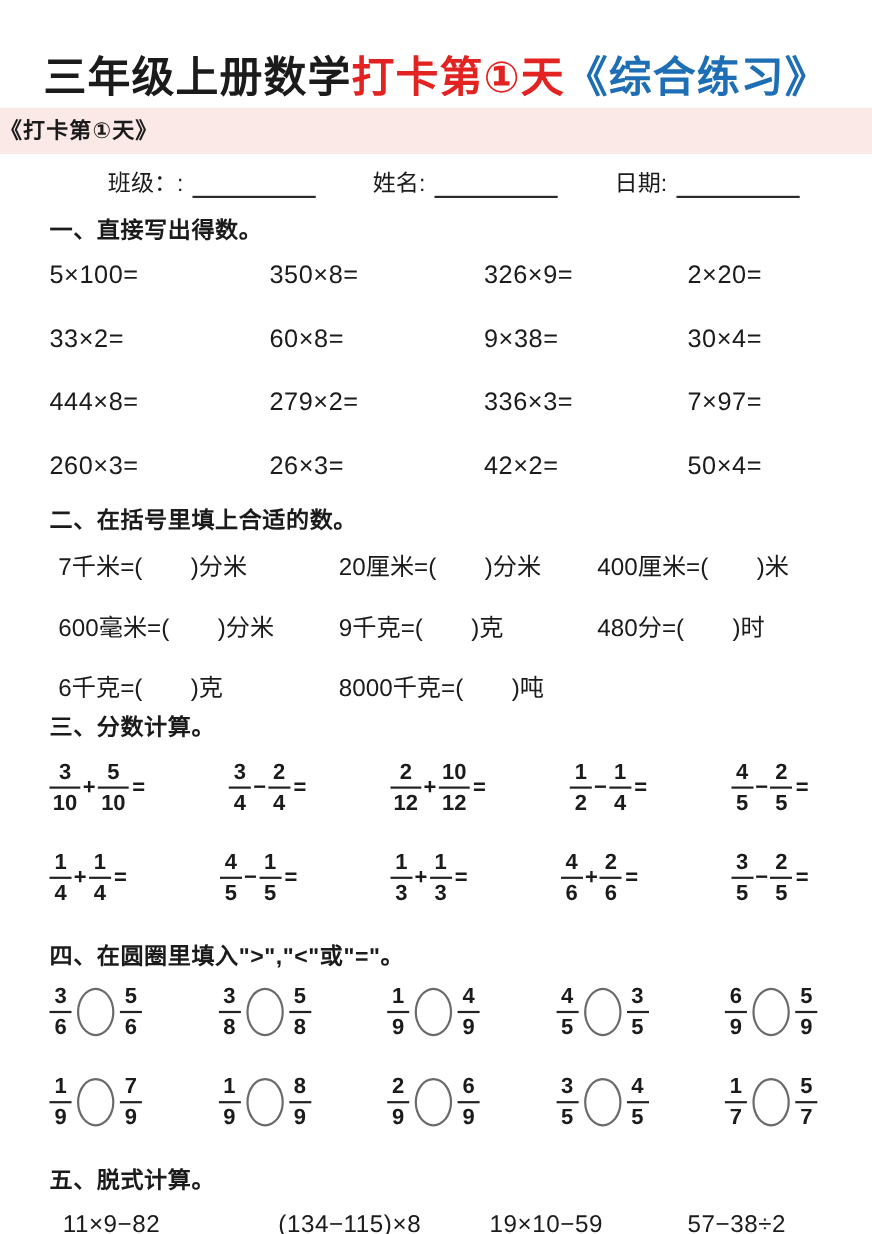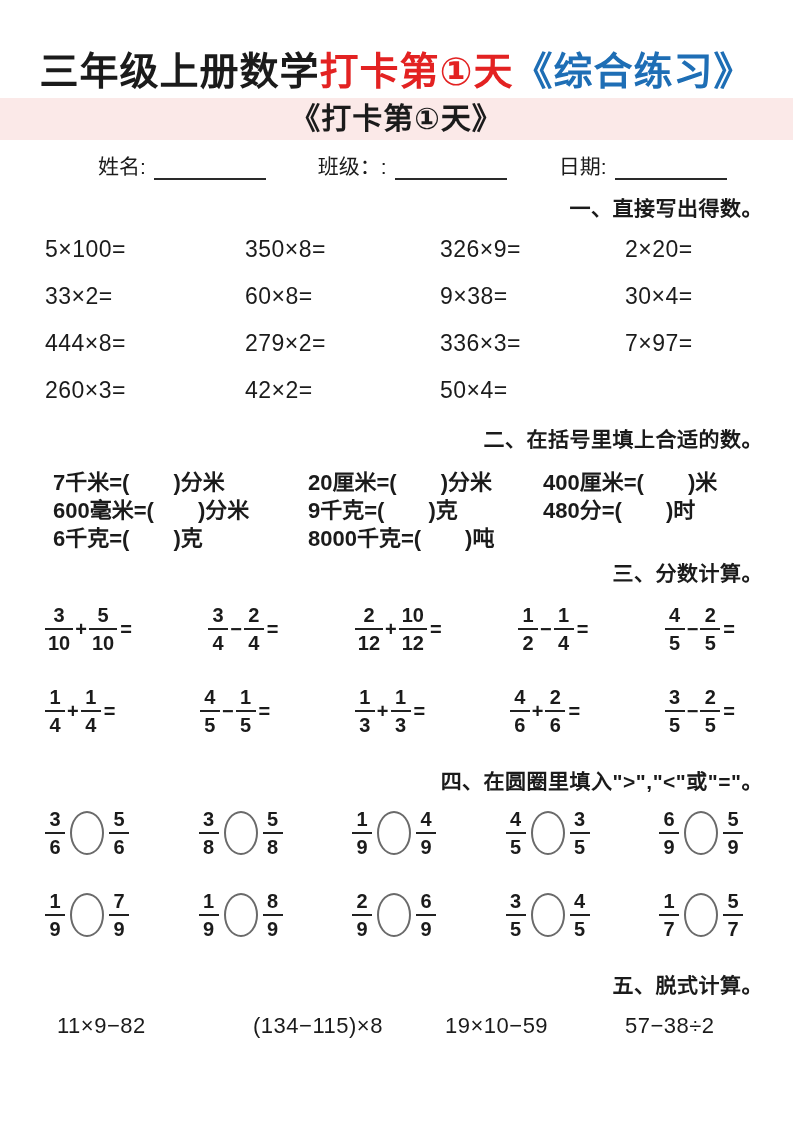--- a/index.html
+++ b/index.html
@@ -10,50 +10,50 @@
   }
   .page{width:793px;height:1122px;position:relative;}
   .title{
     margin:50px 0 4px;text-align:center;font-size:39px;font-weight:bold;
     letter-spacing:1px;line-height:44px;white-space:nowrap;
   }
   .t-red{color:var(--title-red,#e32222);}
   .t-blue{color:var(--title-blue,#1e6eb5);}
   .banner{
     background:var(--banner-bg,#fbe9e8);height:42px;line-height:42px;
-    text-align:center;font-size:30px;font-weight:bold;letter-spacing:1px;
+    font-size:20px;font-weight:bold;letter-spacing:1px;
   }
   .fields{
     display:flex;margin:10px 0 2px 98px;font-size:21px;align-items:flex-end;
   }
   .field{display:flex;align-items:flex-end;margin-right:52px;}
   .field-label{white-space:nowrap;}
   .blank-line{
     display:inline-block;width:112px;height:22px;margin-left:8px;
     border-bottom:2px solid var(--line,#2a2a2a);
   }
   .content{padding:0 30px 0 45px;}
   h2{
-    font-size:21px;font-weight:bold;margin:0;letter-spacing:0.5px;text-align:right;
+    font-size:21px;font-weight:bold;margin:0;letter-spacing:0.5px;
   }
   .h-s1{margin:12px 0 14px;}
   .h-s2{margin:20px 0 16px;}
   .h-s3{margin:4px 0 14px;}
   .h-s4{margin:24px 0 10px;}
   .h-s5{margin:22px 0 14px;}
   
   .grid4{
     display:grid;grid-template-columns:200px 195px 185px 1fr;
-    row-gap:21px;font-size:23px;
+    row-gap:32px;font-size:23px;
   }
   .grid4 > .cell{line-height:26px;letter-spacing:0.5px;}
   
   .grid3{
     display:grid;grid-template-columns:255px 235px 1fr;
-    font-size:22px;padding-left:8px;font-weight:bold;
+    row-gap:27px;font-size:22px;padding-left:8px;
   }
   .grid3 > .cell{line-height:28px;}
   
   .frac-row{
     display:flex;justify-content:space-between;align-items:center;
     padding-right:28px;margin-bottom:26px;min-height:56px;
   }
   .cmp .frac-row{padding-right:20px;}
   .expr{display:inline-flex;align-items:center;}
   .frac{
@@ -81,25 +81,25 @@
 <div class="page">
 
   <h1 class="title"><span class="t-black">三年级上册数学</span><span class="t-red">打卡第①天</span><span class="t-blue">《综合练习》</span></h1>
 
   <div class="banner">
     <span>《打卡第①天》</span>
   </div>
 
   <div class="fields">
     <div class="field">
-      <span class="field-label">姓名:</span>
+      <span class="field-label">班级：:</span>
       <span class="blank-line"></span>
     </div>
     <div class="field">
-      <span class="field-label">班级：:</span>
+      <span class="field-label">姓名:</span>
       <span class="blank-line"></span>
     </div>
     <div class="field">
       <span class="field-label">日期:</span>
       <span class="blank-line"></span>
     </div>
   </div>
 
   <div class="content">
 
@@ -112,20 +112,21 @@
           <div class="cell">2×20=</div>
           <div class="cell">33×2=</div>
           <div class="cell">60×8=</div>
           <div class="cell">9×38=</div>
           <div class="cell">30×4=</div>
           <div class="cell">444×8=</div>
           <div class="cell">279×2=</div>
           <div class="cell">336×3=</div>
           <div class="cell">7×97=</div>
           <div class="cell">260×3=</div>
+          <div class="cell">26×3=</div>
           <div class="cell">42×2=</div>
           <div class="cell">50×4=</div>
         </div>
     </section>
 
     <section>
       <h2 class="h-s2">二、在括号里填上合适的数。</h2>
       <div class="grid3">
           <div class="cell">7千米=(　　)分米</div>
           <div class="cell">20厘米=(　　)分米</div>

